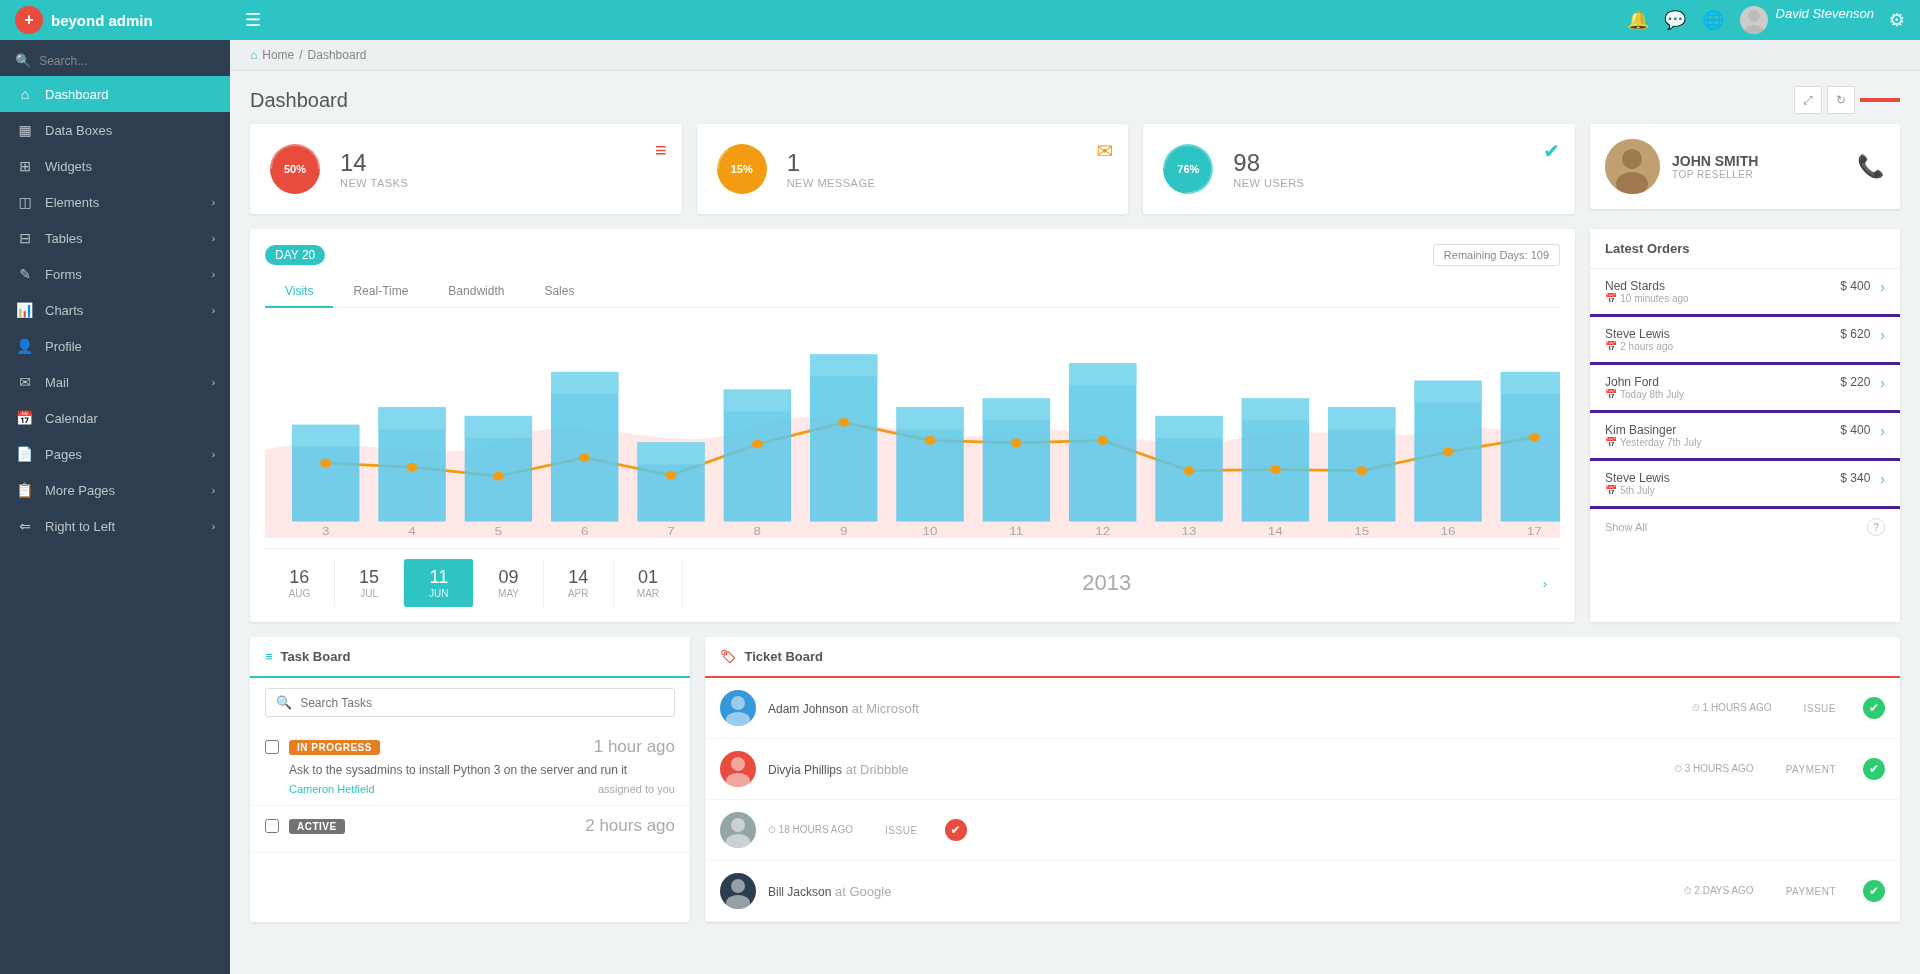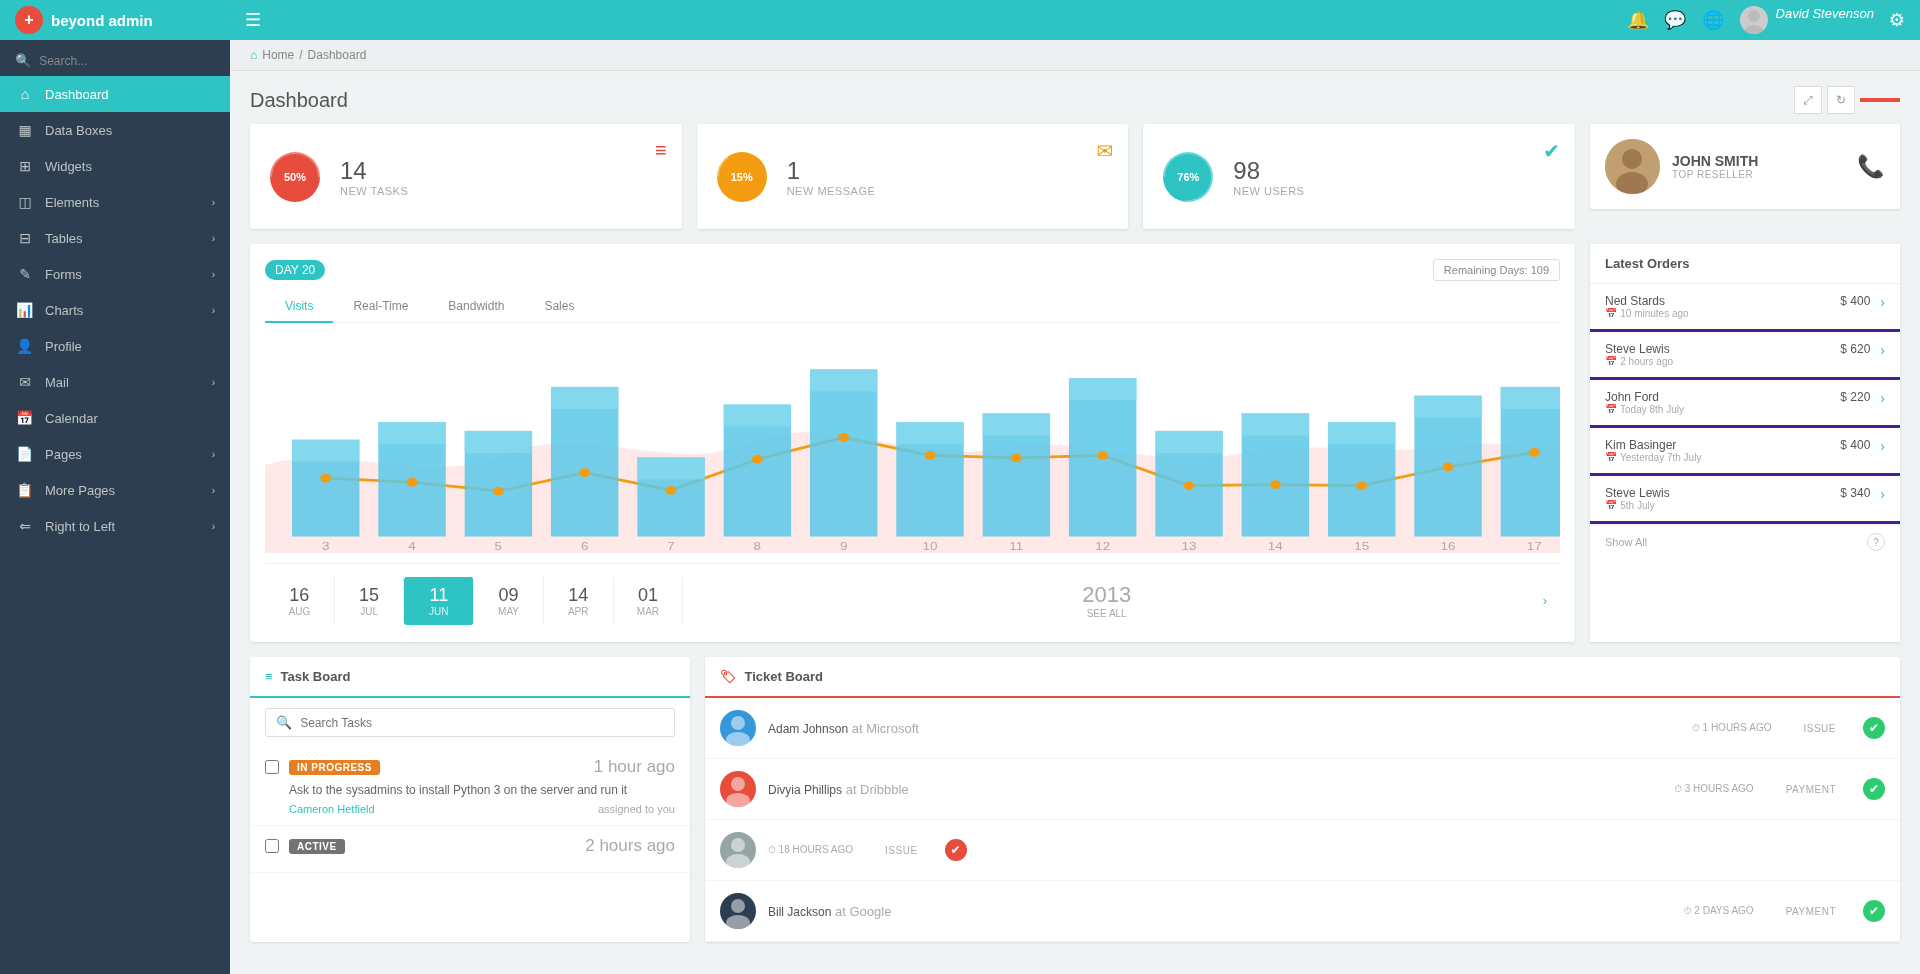--- a/index.html
+++ b/index.html
@@ -252,21 +252,21 @@
     .ticket-time { font-size: 10px; color: #aaa; margin-right: 20px; white-space: nowrap; }
     .ticket-type { font-size: 10px; color: #aaa; margin-right: 15px; letter-spacing: 0.5px; white-space: nowrap; }
     .ticket-status { width: 22px; height: 22px; border-radius: 50%; display: flex; align-items: center; justify-content: center; font-size: 12px; }
     .status-green { background: #2ecc71; color: white; }
     .status-red { background: #e74c3c; color: white; }
     .top-reseller-card {
       background: white;
       box-shadow: 0 1px 3px rgba(0,0,0,0.1);
       padding: 15px;
       display: flex; align-items: center; gap: 12px;
-      margin-bottom: 20px;
+      margin-bottom: 5px;
       justify-content: flex-end;
     }
     .tr-avatar { width: 55px; height: 55px; border-radius: 50%; background: #ccc; overflow: hidden; flex-shrink: 0; }
     .tr-info .tr-name { font-size: 14px; color: #555; font-weight: 600; }
     .tr-info .tr-role { font-size: 10px; color: #aaa; letter-spacing: 0.5px; }
     .tr-phone { margin-left: auto; color: #2ec4c4; font-size: 22px; }
 
     .orders-card {
       background: white;
       box-shadow: 0 1px 3px rgba(0,0,0,0.1);
@@ -619,21 +619,20 @@
     <div class="date-num">14</div>
     <div class="date-month">APR</div>
   </div>
               <div class="date-item">
     <div class="date-num">01</div>
     <div class="date-month">MAR</div>
   </div>
             </div>
           <div class="date-see-all">
             <div style="font-size:22px;color:#aaa;font-weight:300;">2013</div>
-            <div style="font-size:10px;color:#aaa;">SEE ALL</div>
           </div>
           <div class="date-arrow">›</div>
         </div>
       </div>
 
       <div class="orders-card" style="flex:0 0 310px;">
         <div class="orders-header">Latest Orders</div>
         <div id="orders-list">
             <div class="order-item">
     <div class="order-info">

